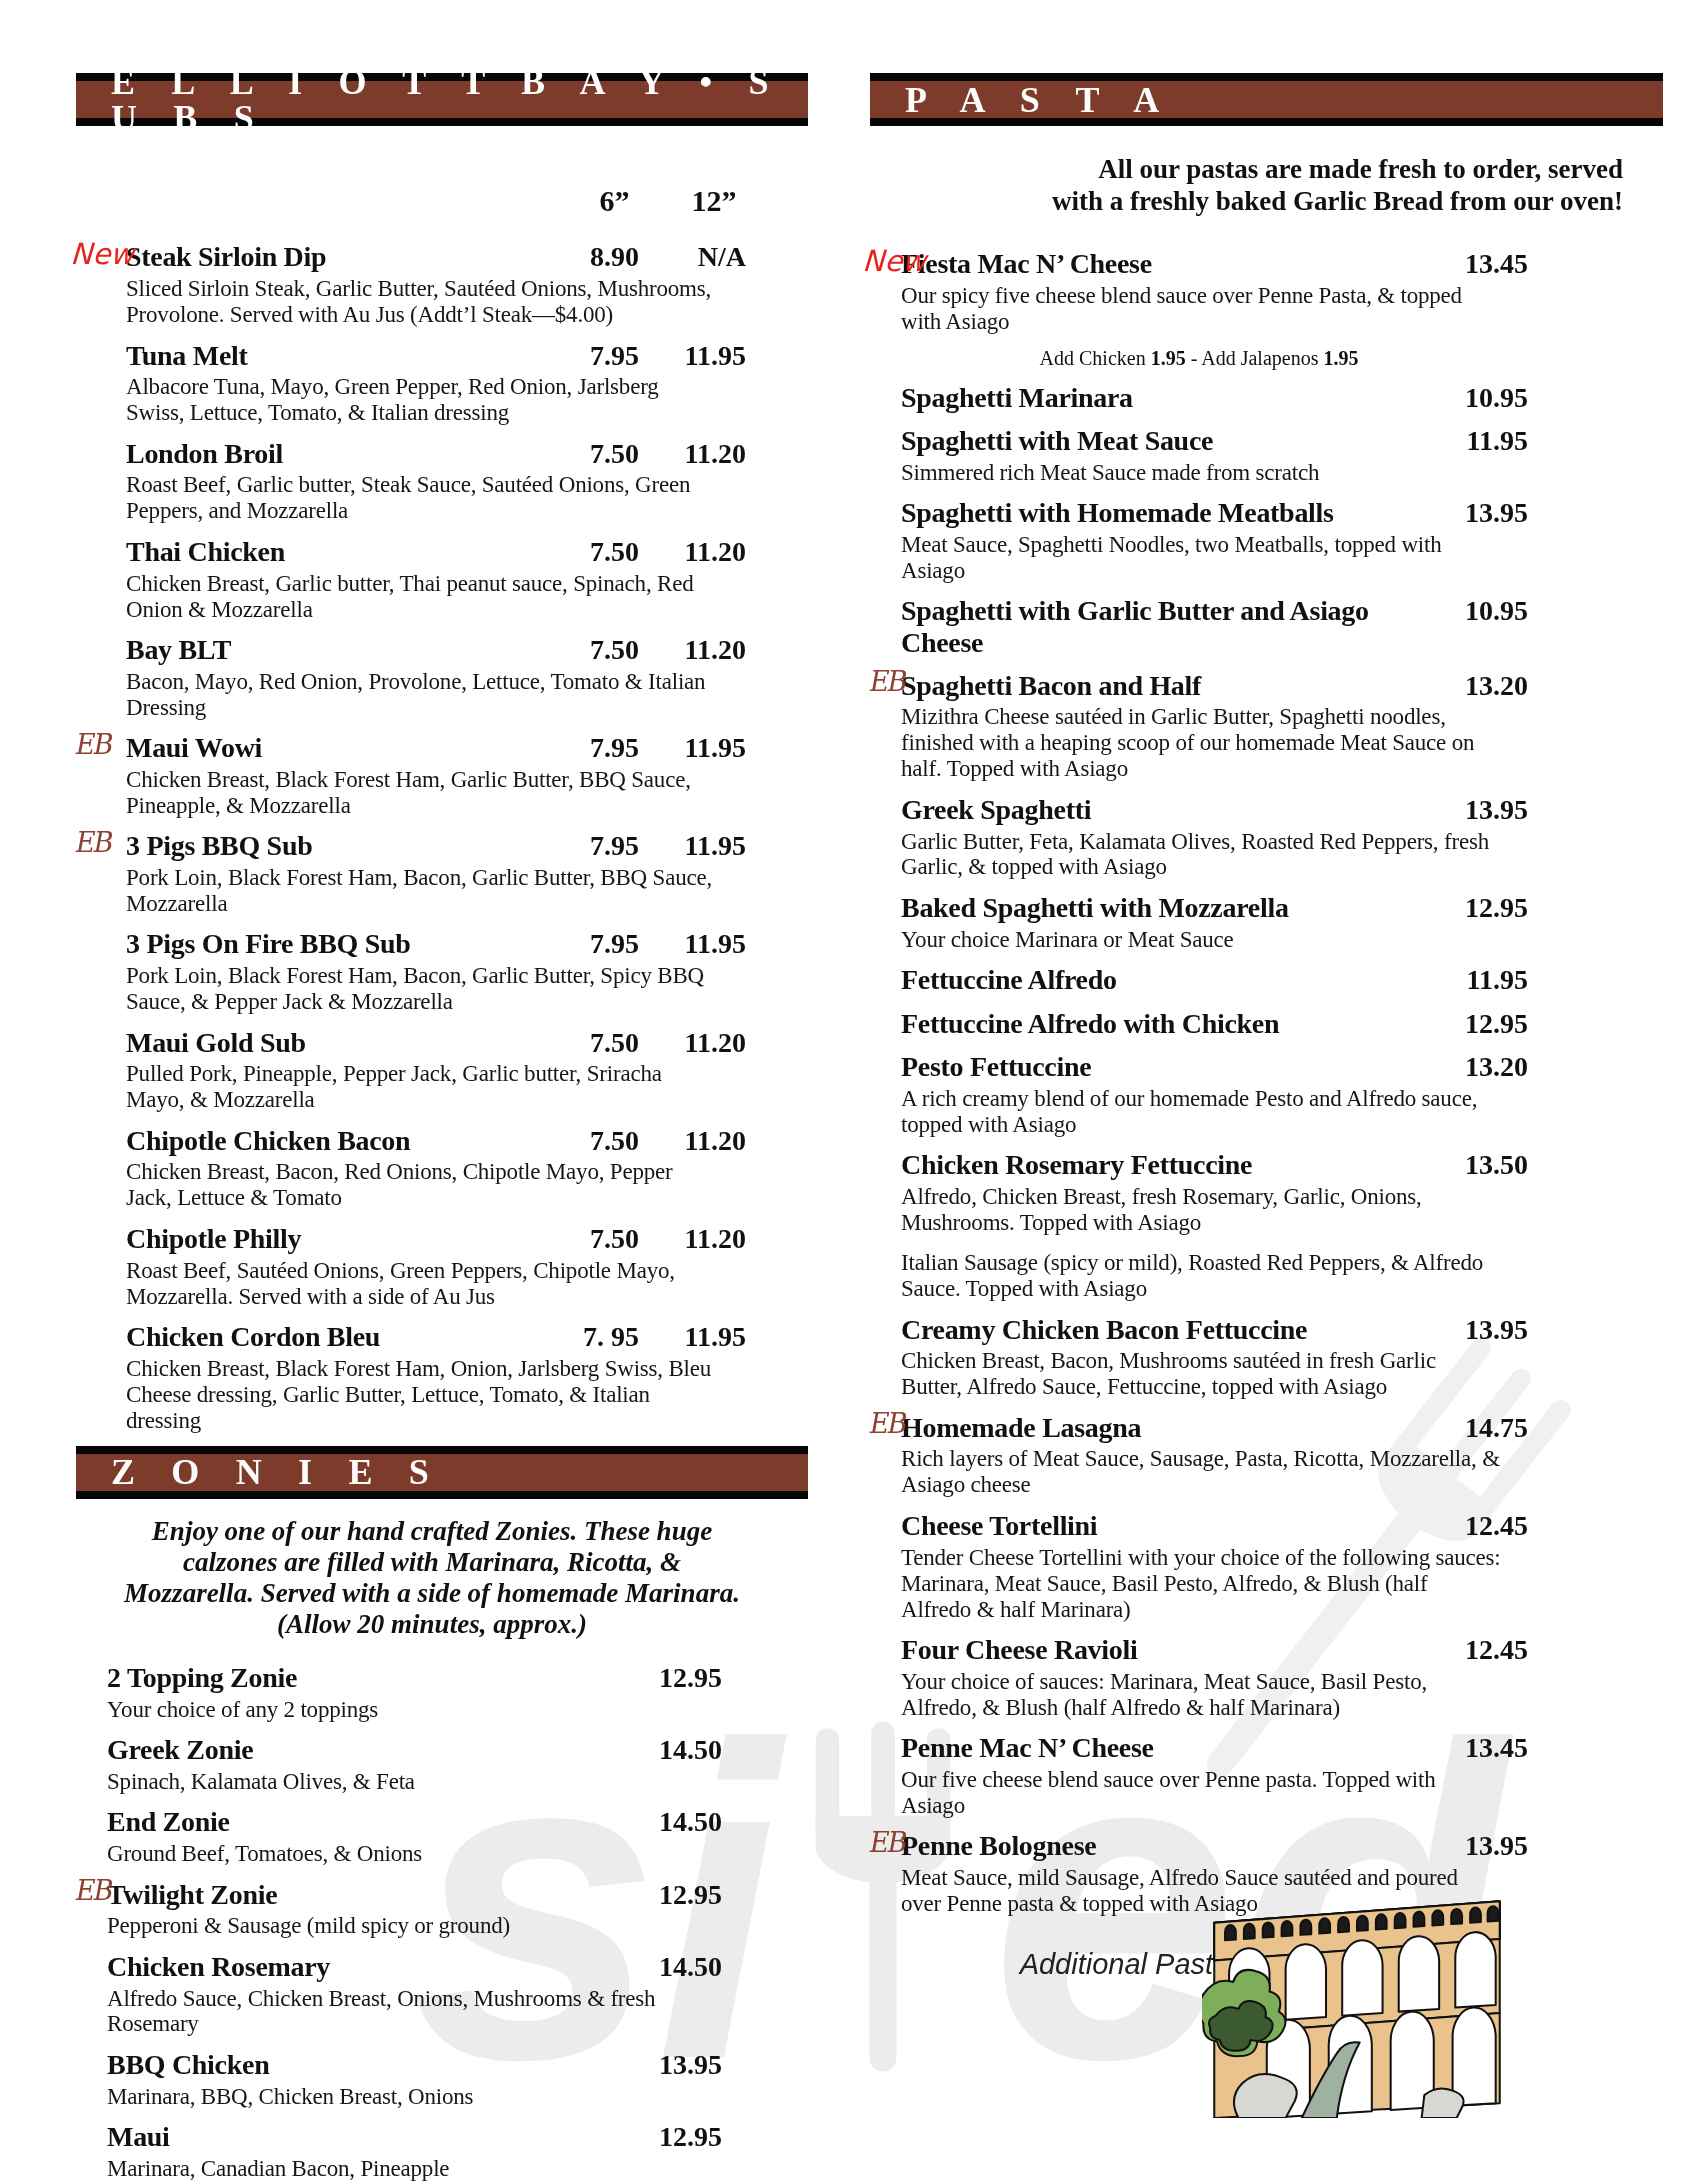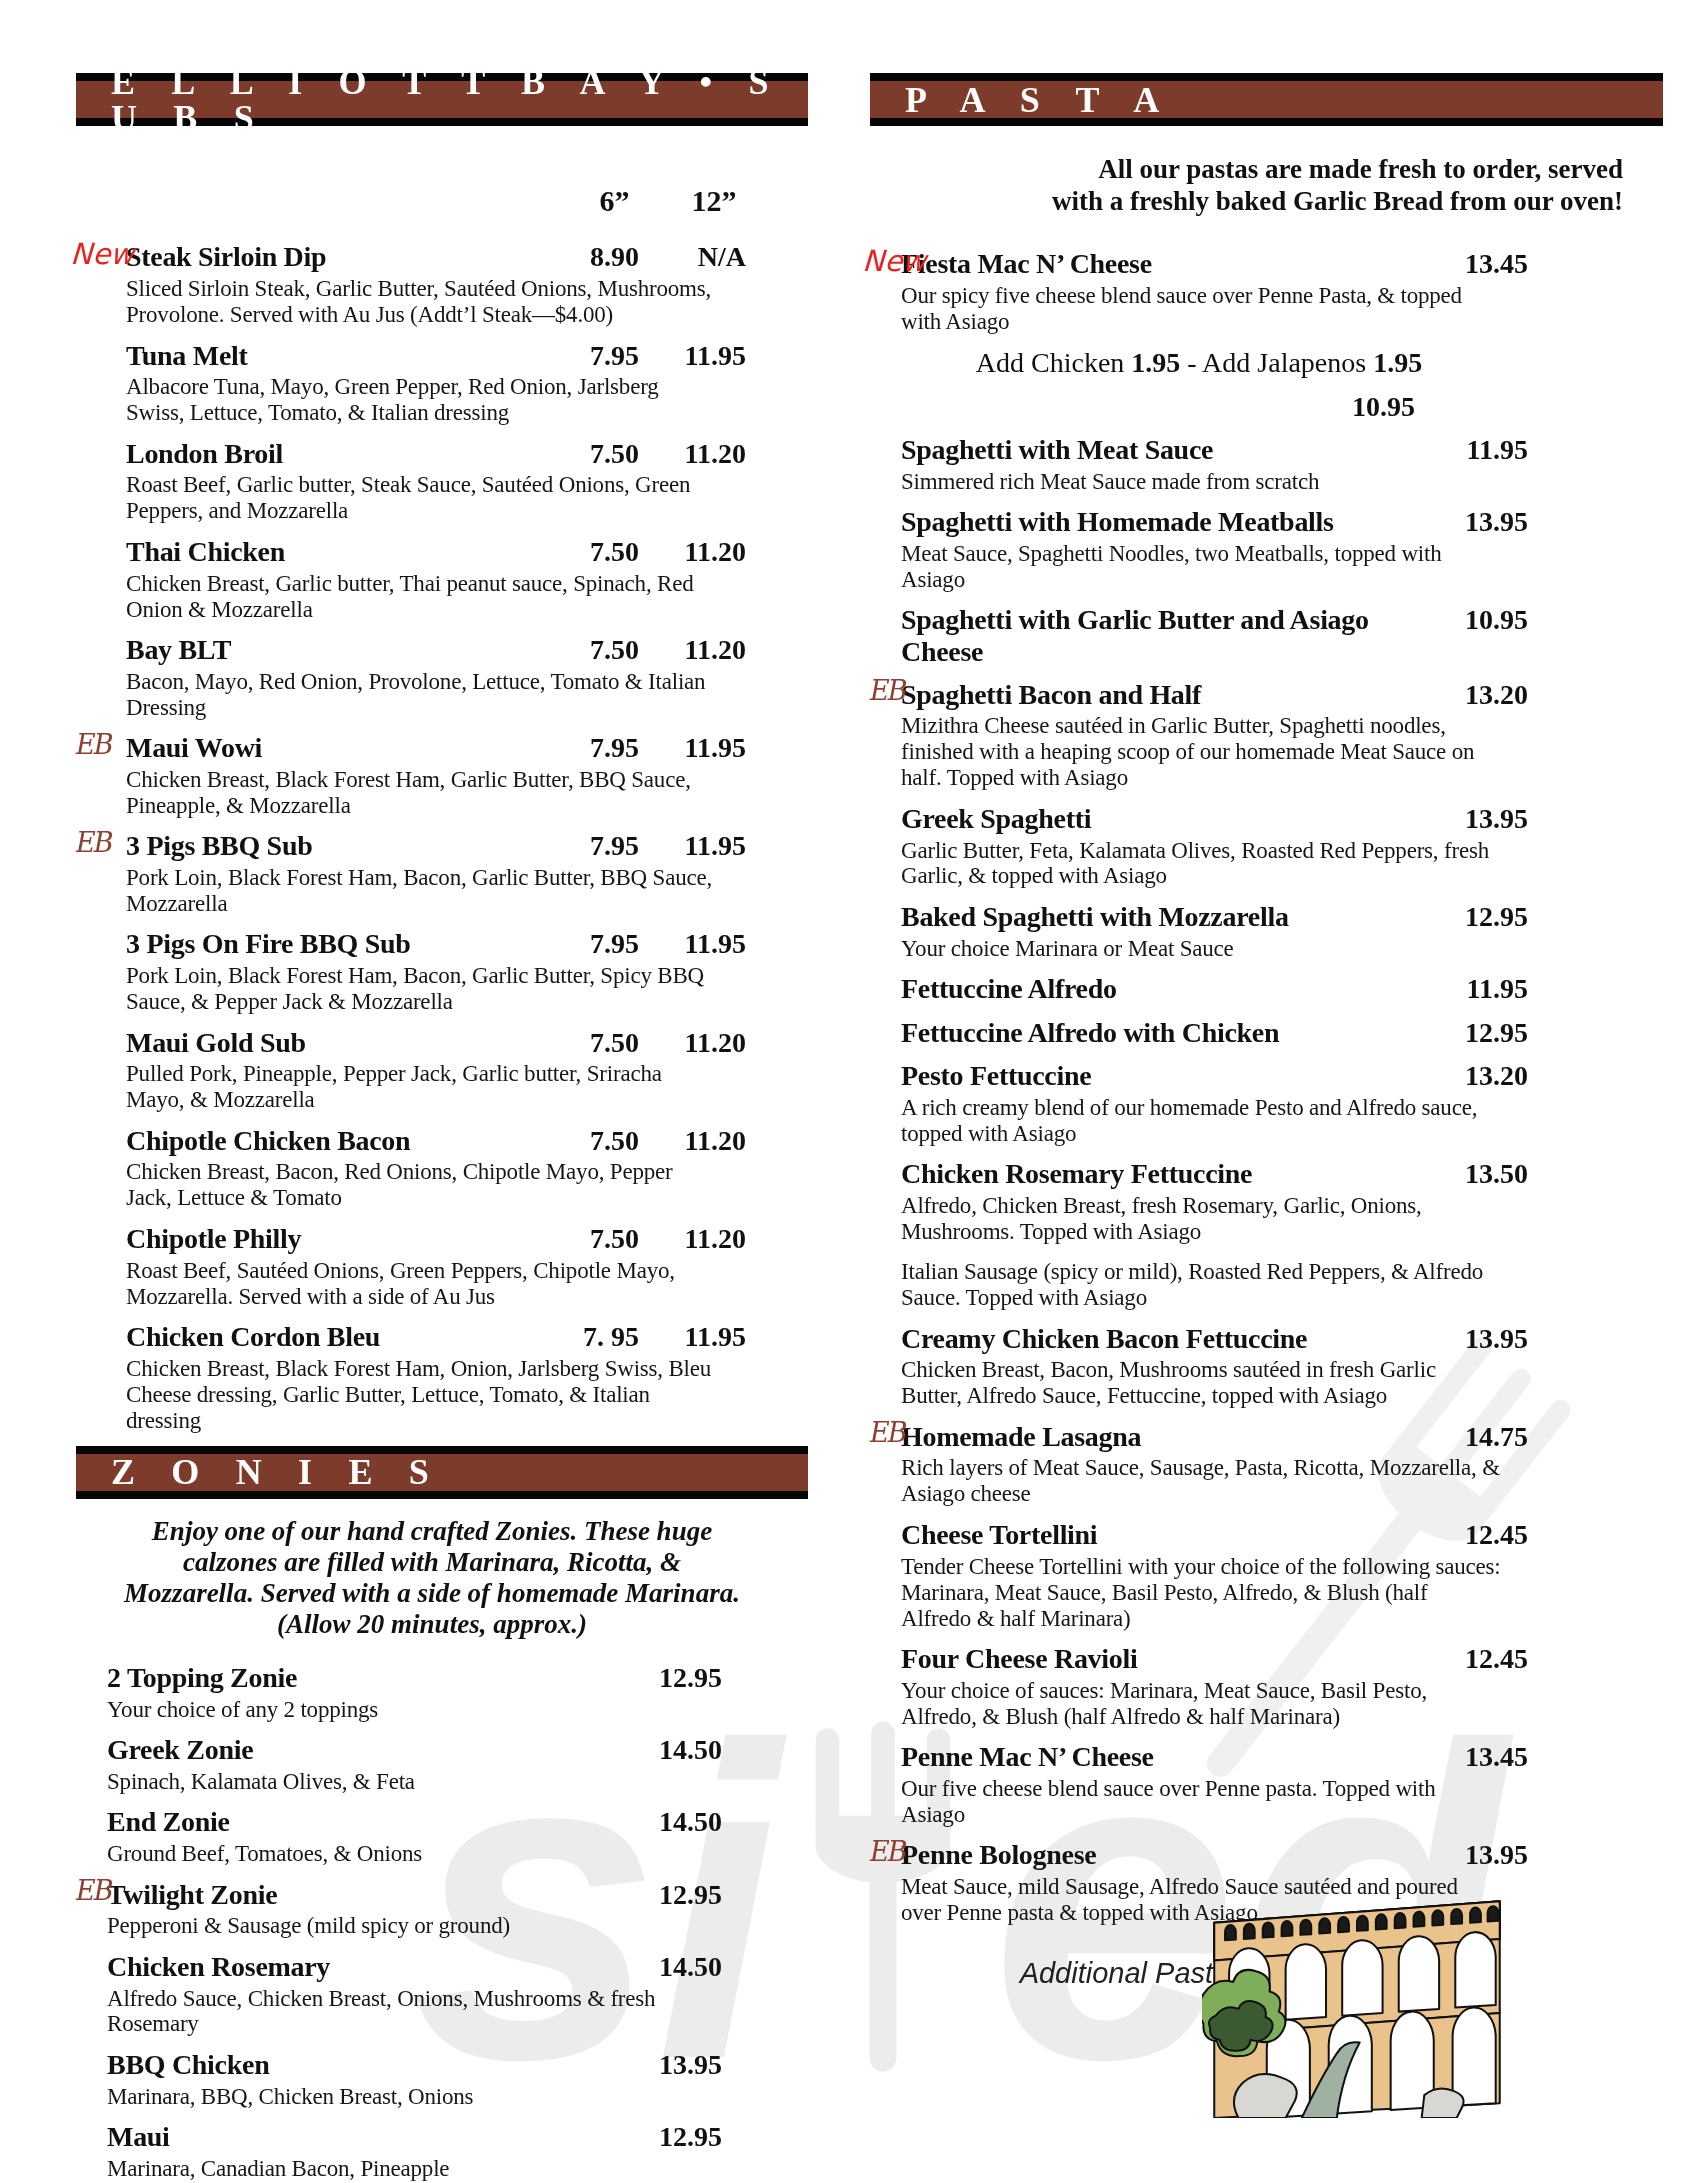--- a/index.html
+++ b/index.html
@@ -39,21 +39,21 @@
   .badge.new{left:-2.7px;color:#e8231d;font-style:italic;font-size:29px;
              font-family:"DejaVu Sans",sans-serif;transform:skewX(-6deg);font-weight:500;}
   .badge.eb{left:0px;color:#8e4130;font-style:italic;font-weight:normal;font-size:27px;
             font-family:"DejaVu Serif",serif;letter-spacing:-2px;}
   .pasta-item .badge.new{left:-5.4px;}
   
   .pasta-intro{margin:27px 40px 24px 0;text-align:right;font-weight:bold;font-size:27px;
                line-height:1.2;white-space:pre-line;}
   .zonies-intro{margin:17.5px 20px 19px 0;text-align:center;font-weight:bold;font-style:italic;
                 font-size:27px;line-height:1.15;white-space:pre-line;}
-  .addons{margin:6.7px 0 12px 0;text-align:center;font-size:28px;}
+  .addons{margin:6.7px 0 12px 0;text-align:center;font-size:20px;}
   .addons b{font-weight:bold;}
   .footer-note{margin:31px 81px 0 0;text-align:center;font-size:29px;font-style:italic;
                font-family:"Liberation Sans",sans-serif;color:#222;}
   .aqueduct{position:absolute;left:1202px;top:1881px;z-index:2;}
 </style>
 </head>
 <body>
 
 <div class="page">
 
@@ -347,20 +347,24 @@
       </div>
       <div class="desc">Our spicy five cheese blend sauce over Penne Pasta, &amp; topped with Asiago</div>
     </div>
   </div>
       <div class="addons">
         <span>Add Chicken </span><b>1.95</b><span>  -  </span><span>Add Jalapenos </span><b>1.95</b>
       </div>
       <div id="pasta-items-2">
     <div class="item zp pasta-item">
       <div class="row row-zp">
+        <span class="name-cell">
+          
+          <span class="name">Spaghetti Marinara</span>
+        </span>
         <span class="price">10.95</span>
       </div>
 
     </div>
 
     <div class="item zp pasta-item">
       <div class="row row-zp">
         <span class="name-cell">
           
           <span class="name">Spaghetti with Meat Sauce</span>

